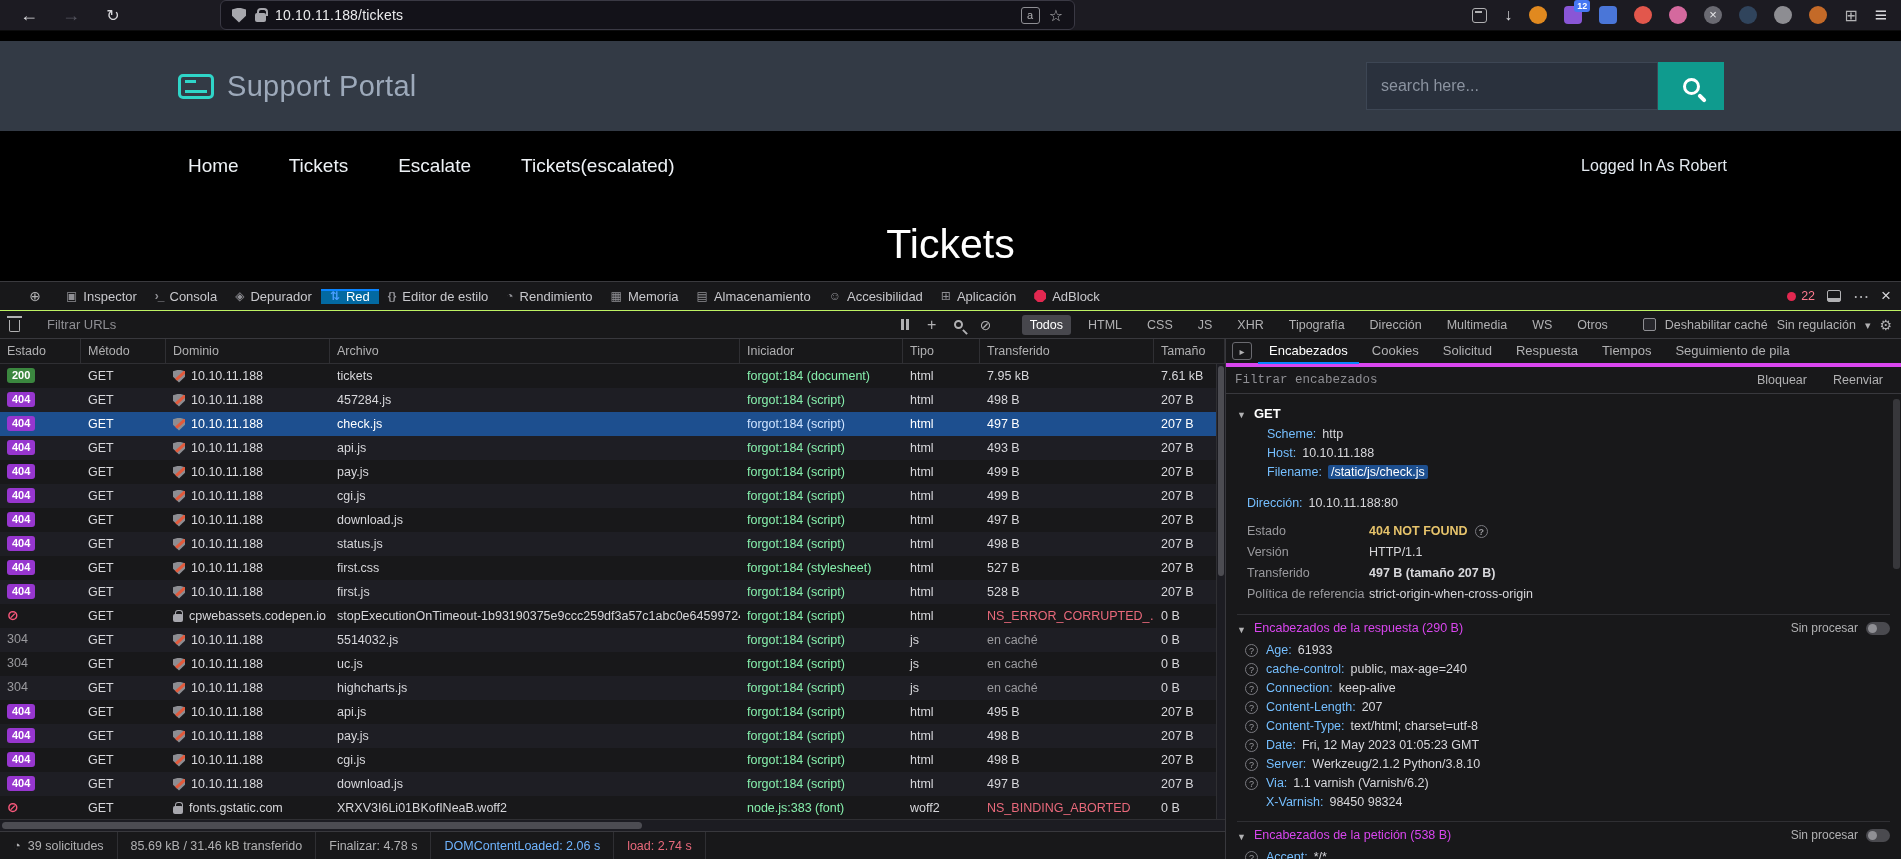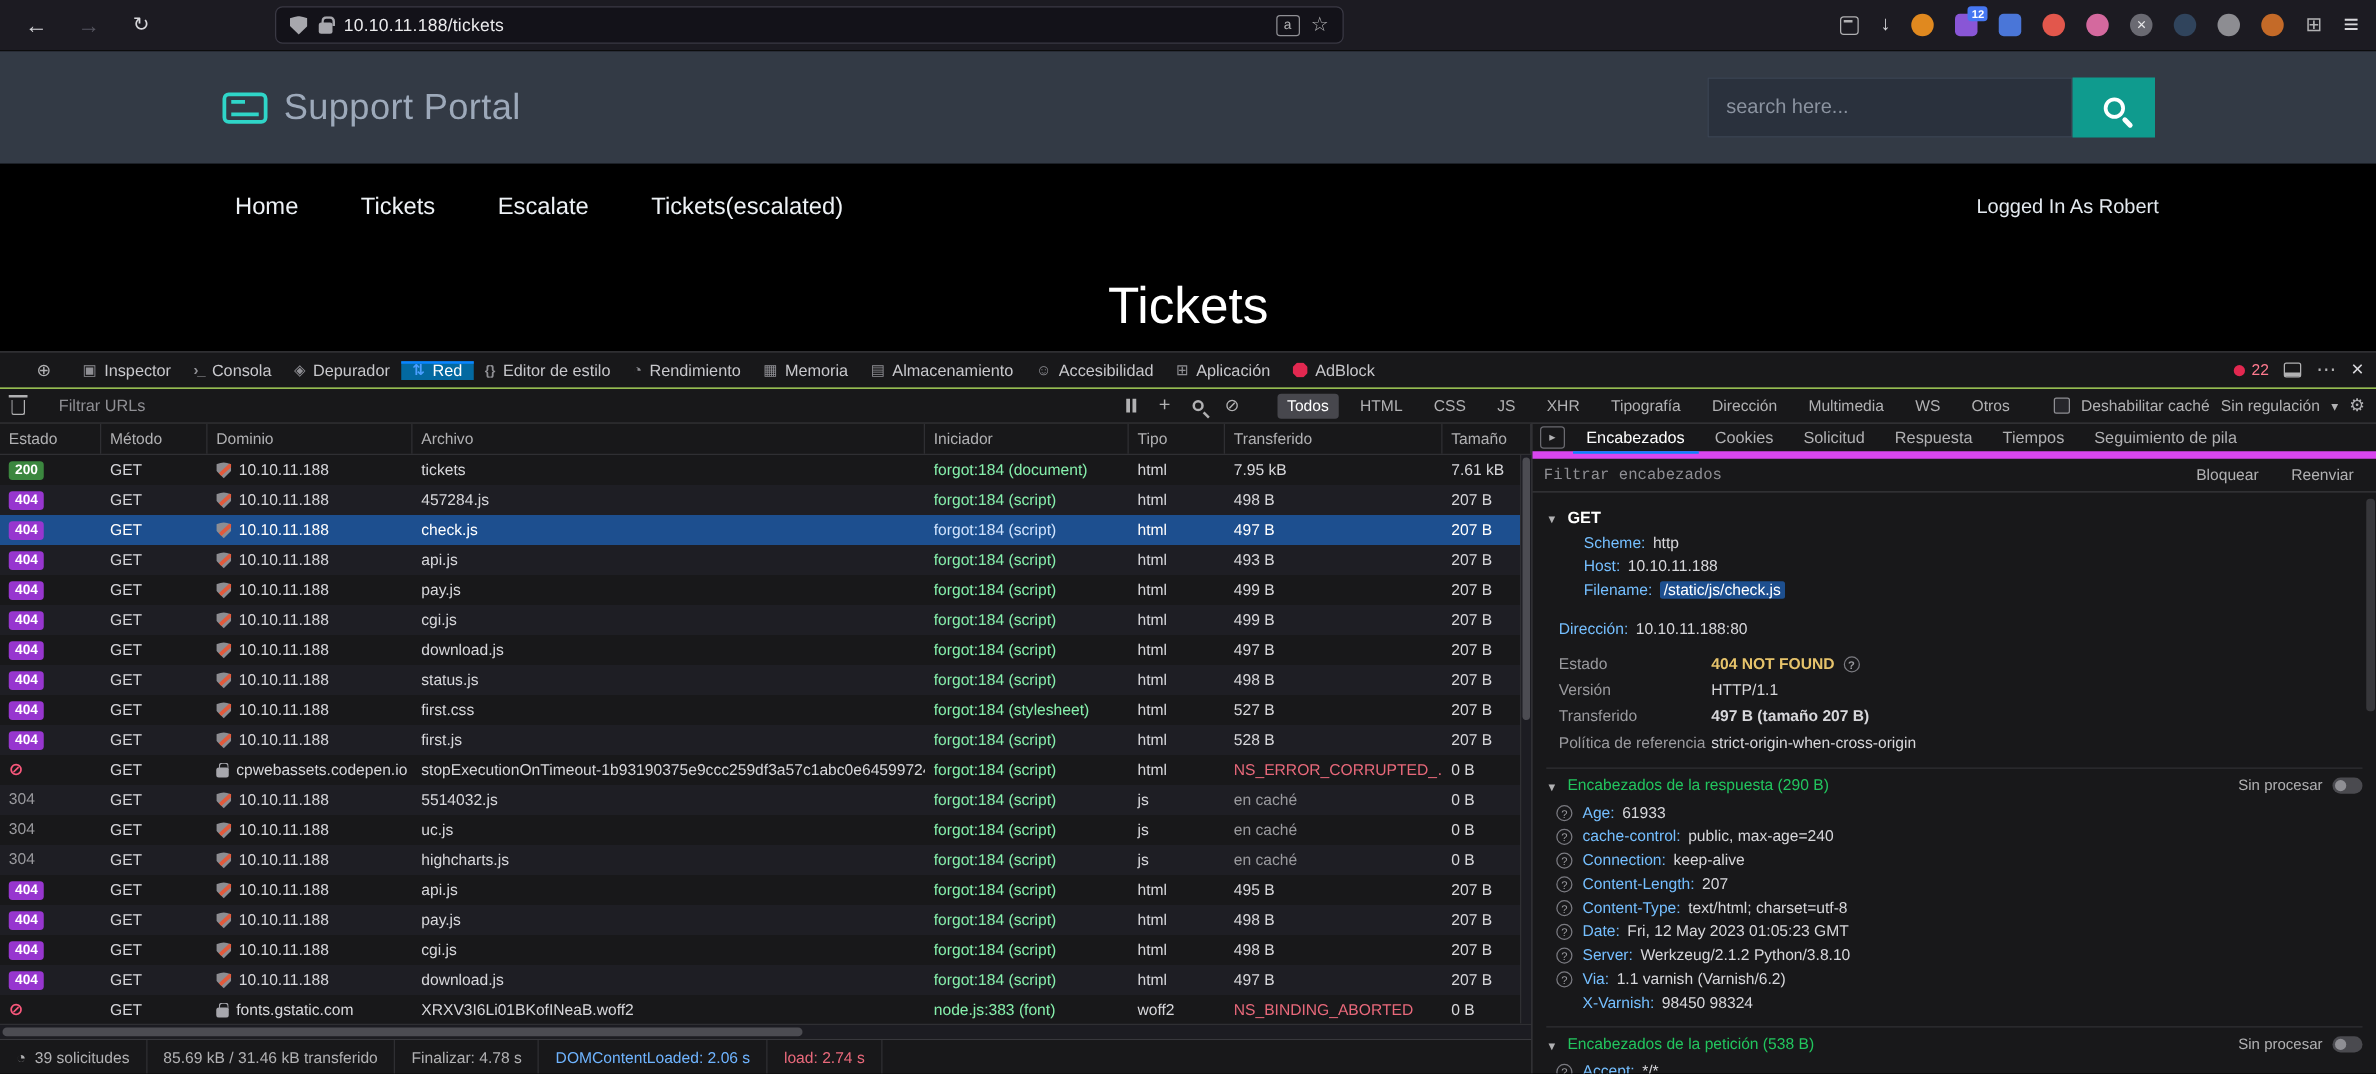--- a/index.html
+++ b/index.html
@@ -1,21 +1,21 @@
 <!DOCTYPE html>
 <html><head>
 <meta charset="utf-8">
 <style>
   *{box-sizing:border-box;margin:0;padding:0}
   body{margin:0;background:#000}
   .screen{position:relative;width:1901px;height:859px;overflow:hidden;background:#000;
     font-family:"Liberation Sans","DejaVu Sans",sans-serif;color:#d7d7db}
 
   
-  .bbar{position:absolute;top:0;left:0;right:0;height:41px;background:#1c1b22;
+  .bbar{position:absolute;top:0;left:0;right:0;height:31px;background:#1c1b22;
     border-bottom:1px solid #0c0c0d;display:flex;align-items:center;padding:0 14px;gap:12px}
   .nav-ico{width:30px;height:28px;display:flex;align-items:center;justify-content:center;
     color:#d7d7db;font-size:18px;border-radius:4px}
   .nav-ico.dis{color:#55555f}
   .i-back::before{content:"←"} .i-fwd::before{content:"→"} .i-reload::before{content:"↻";font-size:16px}
   .urlbar{margin-left:80px;width:855px;height:30px;background:#131219;border:1px solid #3a3944;
     border-radius:6px;display:flex;align-items:center;padding:0 11px;gap:9px}
   .shield{width:14px;height:15px;background:#a7a7ad;flex:none;
     clip-path:polygon(50% 0,100% 14%,100% 55%,50% 100%,0 55%,0 14%)}
   .lockg{width:11px;height:9px;background:#a7a7ad;border-radius:2px;position:relative;flex:none;margin-top:4px}
@@ -151,21 +151,21 @@
   .hthumb{position:absolute;left:2px;top:2px;height:7px;width:640px;background:#4c4c52;border-radius:4px}
   .sbar{height:28px;border-top:1px solid #38383d;display:flex;align-items:center;font-size:12.5px;
     color:#b1b1b3;flex:none;background:#18181a}
   .sitem{padding:0 13px;border-right:1px solid #2f2f33;display:flex;align-items:center;gap:7px;height:100%}
   .i-pie::before{content:"◔";font-size:13px;color:#b1b1b3}
   .s-dom{color:#6fb4ff}
   .s-load{color:#e9697b}
 
   
   .dt-right{flex:1;border-left:1px solid #38383d;display:flex;flex-direction:column;min-width:0;position:relative}
-  .htabs{height:28px;display:flex;align-items:center;border-bottom:6px solid #d946ef;padding:0 6px;gap:2px}
+  .htabs{height:28px;display:flex;align-items:center;border-bottom:4px solid #d946ef;padding:0 6px;gap:2px}
   .i-run{width:20px;height:18px;border:1px solid #6a6a70;border-radius:3px;color:#b1b1b3;font-size:10px;
     display:flex;align-items:center;justify-content:center;margin-right:4px}
   .i-run::before{content:"▸"}
   .htab{padding:0 11px;line-height:26px;color:#b1b1b3;font-size:13px;cursor:pointer;white-space:nowrap}
   .htab.sel{color:#fff;box-shadow:inset 0 -2px 0 #0a84ff}
   .hfilter{height:27px;display:flex;align-items:center;border-bottom:1px solid #38383d;padding:0 9px;gap:8px}
   .hfilter input{flex:1;background:transparent;border:none;outline:none;color:#d7d7db;font-size:12.5px;font-family:Liberation Mono, monospace}
   .hfilter input::placeholder{color:#8f8f94}
   .hbtn{color:#b1b1b3;font-size:12.5px;padding:0 9px;cursor:pointer}
   .hbody{flex:1;overflow:hidden;padding:7px 11px 0 11px}
@@ -179,21 +179,21 @@
   .kval.hl{background:#1d4f8f;color:#fff;padding:0 3px;border-radius:2px}
   .addr{margin:12px 0 8px 10px;line-height:19px;font-size:12.5px}
   .meta{margin-left:10px;line-height:21px;display:flex;font-size:12.5px}
   .mlabel{width:122px;flex:none;color:#9a9a9e}
   .mval{color:#d7d7db}
   .mval.stat{font-weight:bold;color:#e6c36b;display:flex;align-items:center;gap:7px}
   .qi{width:13px;height:13px;border-radius:50%;border:1px solid #7a7a80;color:#9a9a9e;font-size:9px;
     line-height:12px;text-align:center;display:inline-block;flex:none}
   .qi::before{content:"?"}
   .hsec{margin-top:9px;border-top:1px solid #2f2f33;display:flex;align-items:center;height:27px;gap:8px}
-  .sec-title{color:#22c55e;font-size:12.5px}
+  .sec-title{color:#d946ef;font-size:12.5px}
   .raw{color:#b1b1b3;font-size:12px}
   .switch{width:24px;height:13px;border-radius:7px;background:#4a4a4f;position:relative;flex:none;cursor:pointer}
   .switch::after{content:"";position:absolute;left:2px;top:2px;width:9px;height:9px;border-radius:50%;background:#8f8f94}
   .hitem{display:flex;line-height:19px;margin-left:8px;font-size:12.5px;align-items:flex-start}
   .hitem .qi{margin-top:3px;margin-right:8px}
   .hitem.noinfo .qi{visibility:hidden}
   .hname{color:#75bfff;white-space:nowrap}
   .hname::after{content:":"}
   .hval{color:#d7d7db;margin-left:6px;white-space:nowrap}
   .vscroll2{position:absolute;right:1px;top:60px;width:7px;height:170px;background:#4c4c52;border-radius:3px;opacity:.6}

